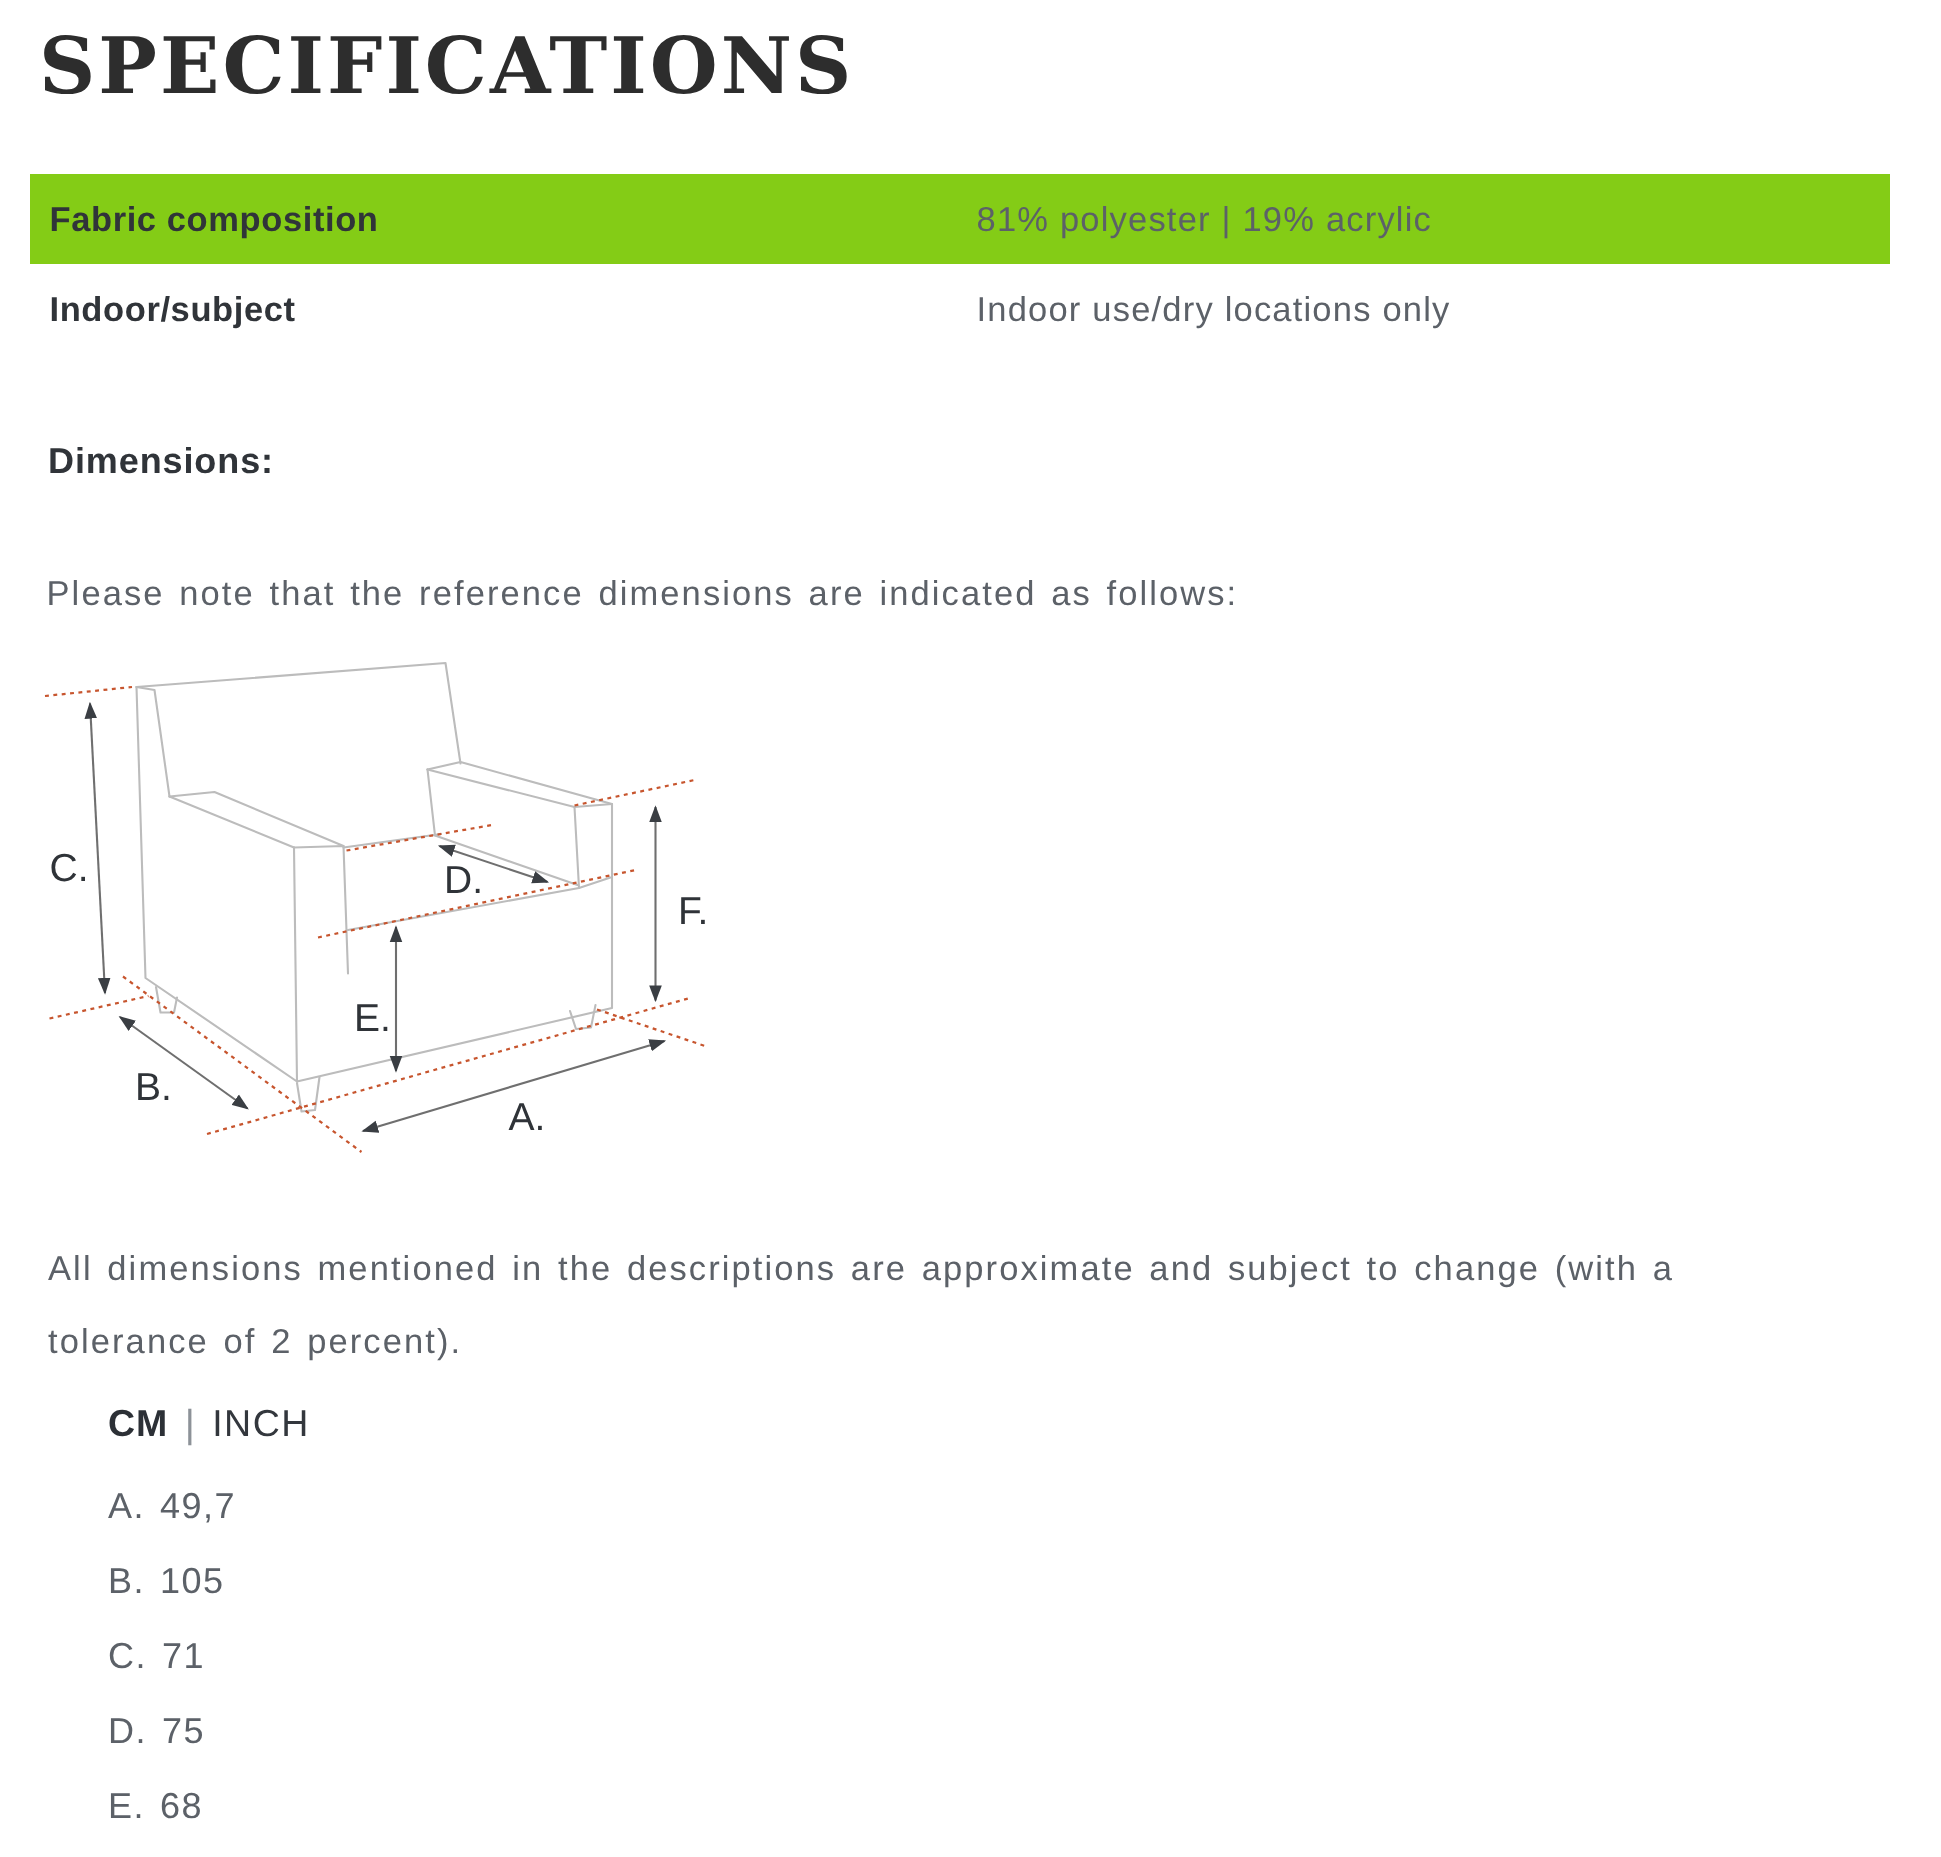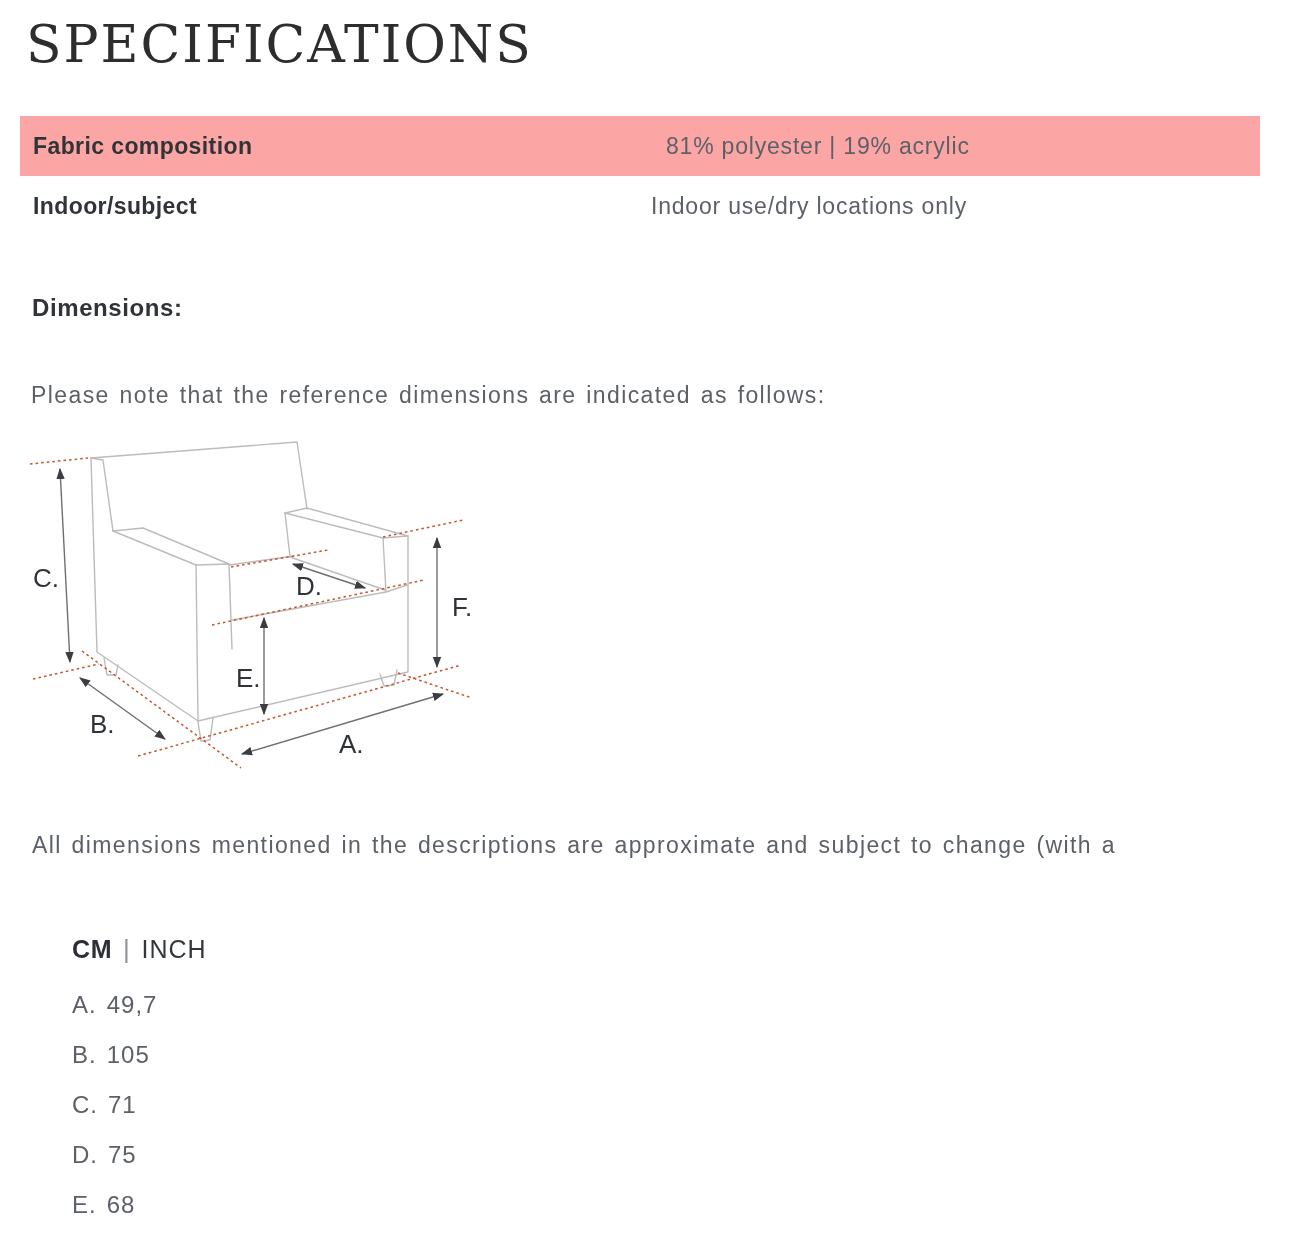--- a/index.html
+++ b/index.html
@@ -7,34 +7,34 @@
   body {
     width: 1294px; height: 1238px;
     position: relative;
     font-family: "Liberation Sans", sans-serif;
     color: #2e3238;
     overflow: hidden;
   }
   .page-title {
     position: absolute; left: 26px; top: 14px;
     font-family: "DejaVu Serif", serif;
-    font-weight: 400;
+    font-weight: 700;
     font-size: 52px;
     letter-spacing: 2px;
     color: #2d2d2d;
   }
   .spec-table {
     position: absolute; left: 20px; top: 116px; width: 1240px;
   }
   .spec-row {
     display: flex; align-items: center;
     height: 60px;
     font-size: 23px;
   }
-  .spec-row.alt { background: #fca5a5; gap: 15px; }
+  .spec-row.alt { background: #84cc16; }
   .spec-label {
     width: 631px;
     padding-left: 13px;
     font-weight: bold;
     letter-spacing: 0.4px;
     color: #303439;
   }
   .spec-value {
     color: #5c6168;
     letter-spacing: 0.8px;
@@ -172,20 +172,21 @@
       <text x="324" y="329">A.</text>
       <text x="281" y="171">D.</text>
       <text x="221" y="263">E.</text>
       <text x="437" y="192">F.</text>
     </g>
   </svg>
 </div>
 
 <div class="disclaimer">
   <div class="line">All dimensions mentioned in the descriptions are approximate and subject to change (with a</div>
+  <div class="line">tolerance of 2 percent).</div>
 </div>
 
 <div class="units-row">
   <span class="unit-cm">CM</span>
   <span class="unit-sep">|</span>
   <span class="unit-inch">INCH</span>
 </div>
 
 <div class="dims-values">
   <div class="dim-item">

